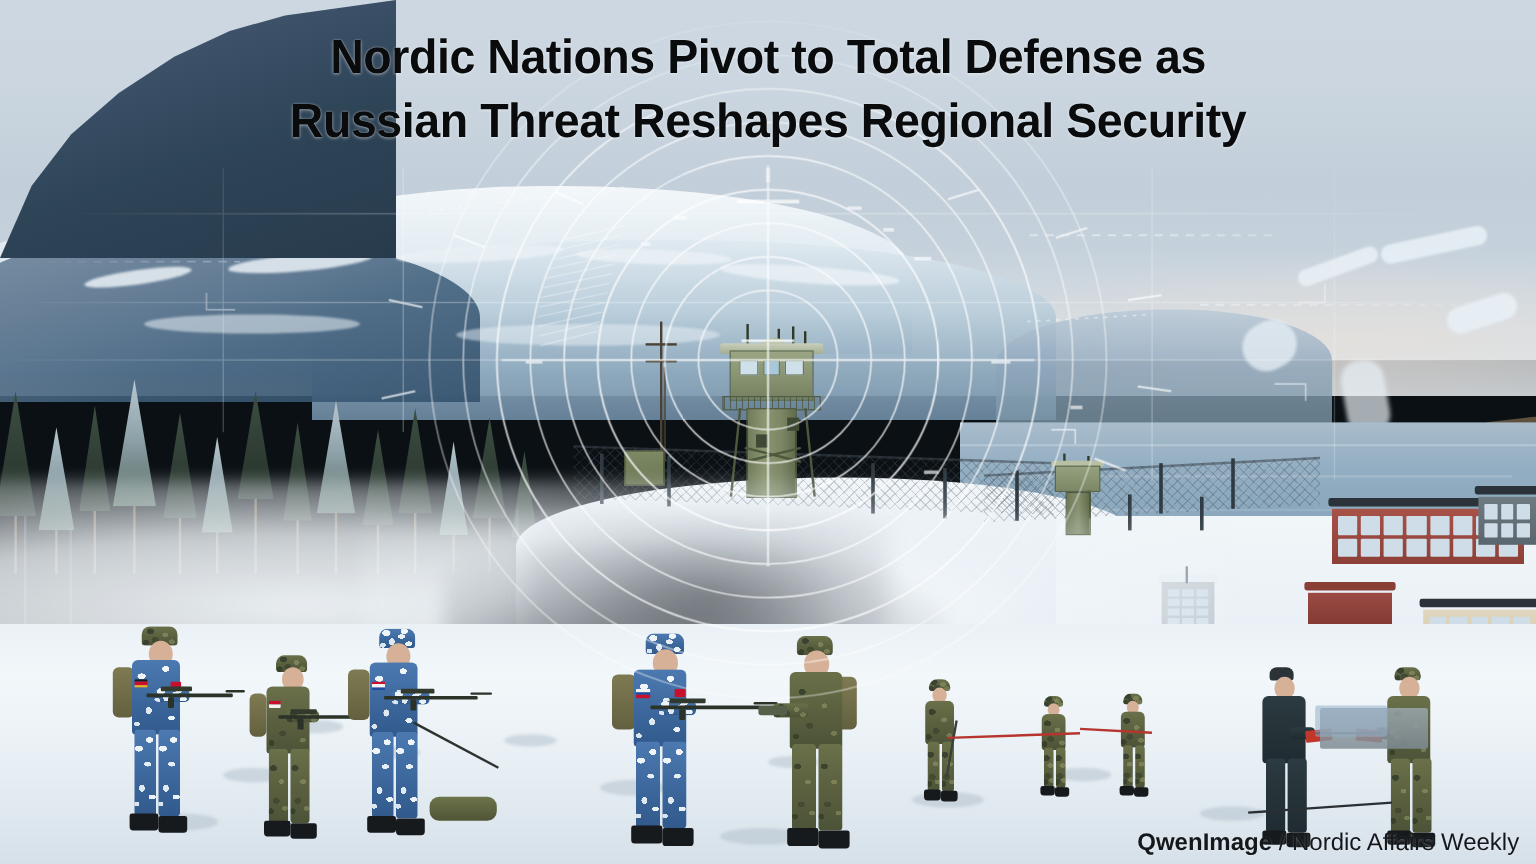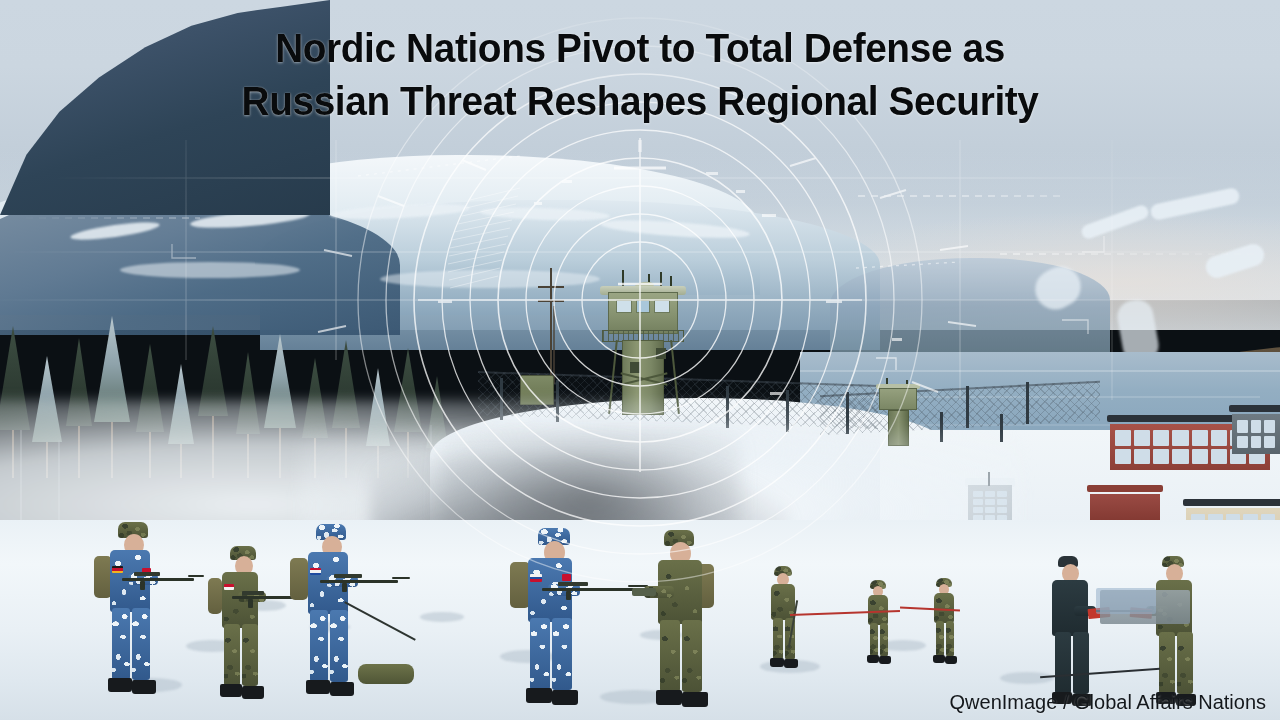--- a/index.html
+++ b/index.html
@@ -263,21 +263,21 @@
     line-height:1; white-space:nowrap;
   }
   .watermark .wm-a{ color:rgba(126,132,138,.50); }
   .watermark .wm-b{ color:rgba(196,182,150,.58); }
 
   .caption{
     position:absolute; right:14px; bottom:6px;
     font-size:20px; color:#14181c; white-space:nowrap;
     text-shadow:0 1px 2px rgba(255,255,255,.35);
   }
-  .caption b{ font-weight:400; }
+  .caption b{ font-weight:700; }
   .caption span{ font-weight:400; }
 
   
   .headline{
     position:absolute; left:0; top:22px; width:1280px;
     text-align:center; z-index:40;
     font-weight:700;
     font-size:40px; line-height:1.32;
     letter-spacing:-0.4px;
     color:#090b0d;
@@ -840,21 +840,21 @@
         <rect x="826" y="300" width="16" height="3"></rect>
         <rect x="892" y="338" width="10" height="3"></rect>
         <rect x="770" y="392" width="12" height="3"></rect>
         <rect x="438" y="300" width="14" height="3"></rect>
       </g>
     </g>
   </svg>
 
 
   <div class="caption">
-    <b>QwenImage</b><span> / </span><span>Global Affairs Nations</span>
+    <b>QwenImage</b><span> / </span><span>Nordic Affairs Weekly</span>
   </div>
 
   <div class="headline">
     <div>Nordic Nations Pivot to Total Defense as</div>
     <div>Russian Threat Reshapes Regional Security</div>
   </div>
 
 </div>
 
 </body></html>

